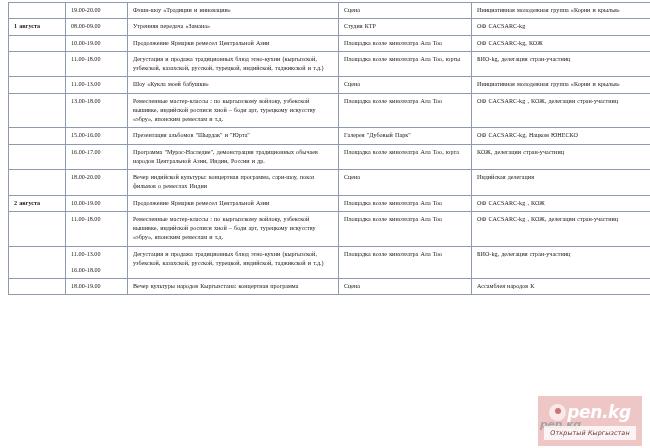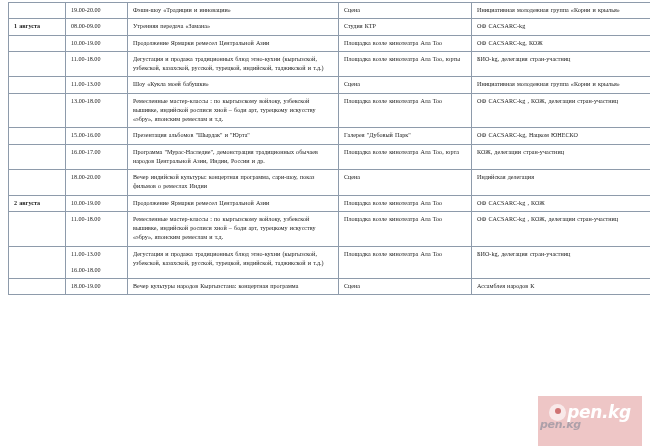--- a/index.html
+++ b/index.html
@@ -267,14 +267,15 @@
         </tr>
       </tbody>
   </table>
 
   <div id="watermark">
     <div class="wm-ghost">pen.kg</div>
     <div class="wm-main">
       <span class="wm-dot"></span>
       <span class="wm-text">pen.kg</span>
     </div>
+    <div class="wm-sub">Открытый Кыргызстан</div>
   </div>
 </div>
 
 </body></html>

